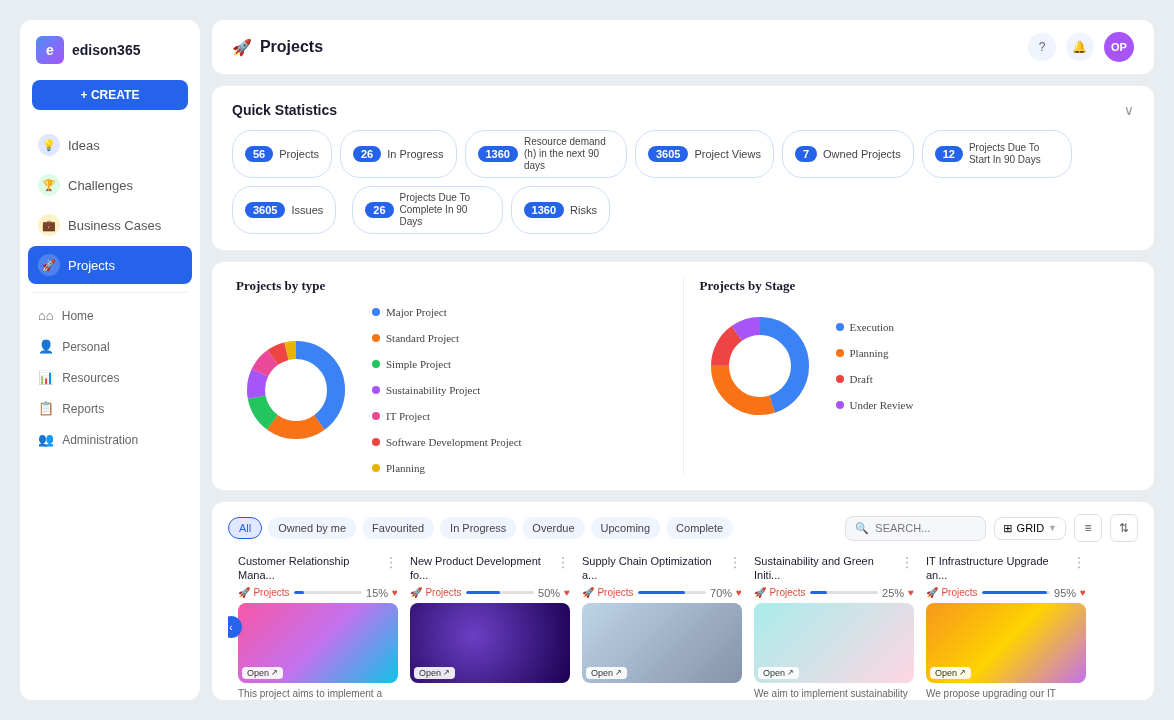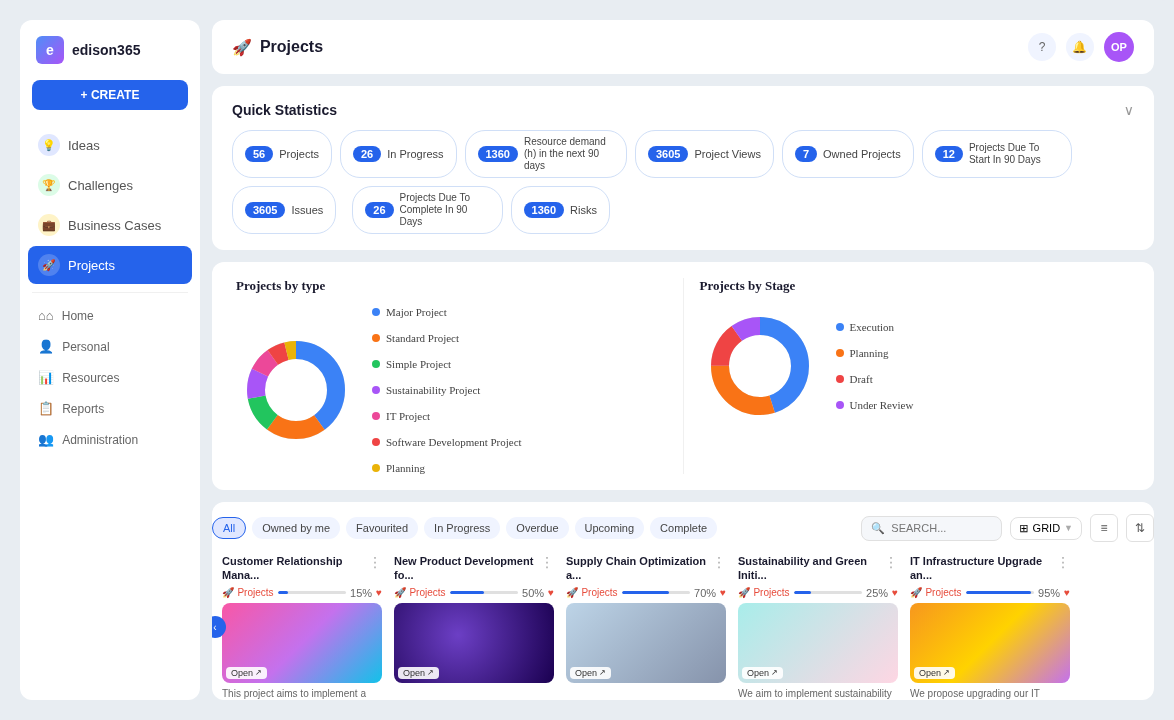--- a/index.html
+++ b/index.html
@@ -54,37 +54,37 @@
     .chart-card { flex: 1; }
     .chart-title { font-size: 13px; font-weight: 600; color: #1a1a2e; margin-bottom: 12px; }
     .chart-content { display: flex; align-items: center; gap: 16px; }
     .donut-wrapper { width: 120px; height: 120px; flex-shrink: 0; }
     .legend { display: flex; flex-direction: column; gap: 14px; }
     .legend-item { display: flex; align-items: center; gap: 6px; font-size: 11px; color: #444; }
     .legend-dot { width: 8px; height: 8px; border-radius: 50%; flex-shrink: 0; }
     .chart-divider { width: 1px; background: #f0f0f0; margin: 0 4px; }
 
     
-    .projects-section { background: #fff; border-radius: 12px; padding: 12px 0; flex: 1; overflow: hidden; }
+    .projects-section { background: #fff; border-radius: 12px; padding: 12px 16px; flex: 1; overflow: hidden; }
     .projects-toolbar { display: flex; align-items: center; justify-content: space-between; margin-bottom: 12px; flex-wrap: wrap; gap: 8px; }
     .filter-tabs { display: flex; gap: 6px; flex-wrap: wrap; }
     .filter-tab { padding: 4px 10px; border-radius: 12px; font-size: 11px; border: none; cursor: pointer; background: #f0f4ff; color: #444; }
     .filter-tab.active { background: #e0e7ff; color: #2563eb; border: 1.5px solid #2563eb; }
     .toolbar-right { display: flex; align-items: center; gap: 8px; }
     .search-box { display: flex; align-items: center; gap: 6px; background: #f5f7fa; border: 1px solid #e0e0e0; border-radius: 8px; padding: 5px 10px; }
     .search-box input { border: none; background: none; outline: none; font-size: 11px; color: #666; width: 100px; }
     .grid-btn { display: flex; align-items: center; gap: 4px; border: 1px solid #e0e0e0; border-radius: 8px; padding: 4px 8px; font-size: 11px; cursor: pointer; background: #fff; }
     .icon-btn { width: 28px; height: 28px; border: 1px solid #e0e0e0; border-radius: 6px; display: flex; align-items: center; justify-content: center; cursor: pointer; background: #fff; font-size: 12px; color: #555; }
     .projects-scroll-area { position: relative; overflow: hidden; }
     .projects-grid { display: flex; gap: 12px; overflow-x: auto; scrollbar-width: none; padding-left: 10px; }
     .projects-grid::-webkit-scrollbar { display: none; }
     
     .project-card { width: 160px; flex-shrink: 0; }
     .project-card-header { display: flex; align-items: flex-start; justify-content: space-between; margin-bottom: 4px; }
-    .project-name { font-size: 11px; font-weight: 700; color: #1a1a2e; line-height: 1.3; flex: 1; overflow: hidden; display: -webkit-box; -webkit-line-clamp: 2; -webkit-box-orient: vertical; }
+    .project-name { font-size: 11px; font-weight: 400; color: #1a1a2e; line-height: 1.3; flex: 1; overflow: hidden; display: -webkit-box; -webkit-line-clamp: 2; -webkit-box-orient: vertical; }
     .project-menu { color: #aaa; font-size: 14px; cursor: pointer; flex-shrink: 0; }
     .project-meta { display: flex; align-items: center; gap: 4px; margin-bottom: 4px; }
     .project-type-badge { display: flex; align-items: center; gap: 3px; font-size: 10px; color: #e74c3c; }
     .project-progress { display: flex; align-items: center; gap: 4px; flex: 1; }
     .progress-bar { flex: 1; height: 3px; background: #e0e0e0; border-radius: 2px; overflow: hidden; }
     .progress-fill { height: 100%; background: #2563eb; border-radius: 2px; }
     .progress-pct { font-size: 11px; color: #666; }
     .heart-icon { font-size: 10px; color: #e74c3c; }
     .project-thumb { width: 100%; height: 80px; border-radius: 8px; overflow: hidden; margin-bottom: 4px; position: relative; background: #ddd; }
     .open-badge { position: absolute; bottom: 4px; left: 4px; background: rgba(255,255,255,0.9); border-radius: 4px; padding: 1px 5px; font-size: 9px; color: #333; display: flex; align-items: center; gap: 2px; }

